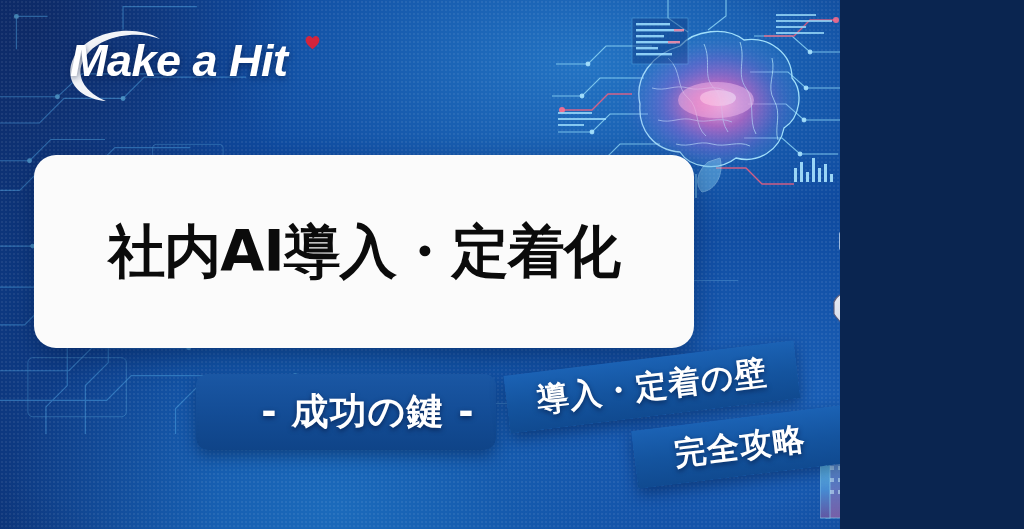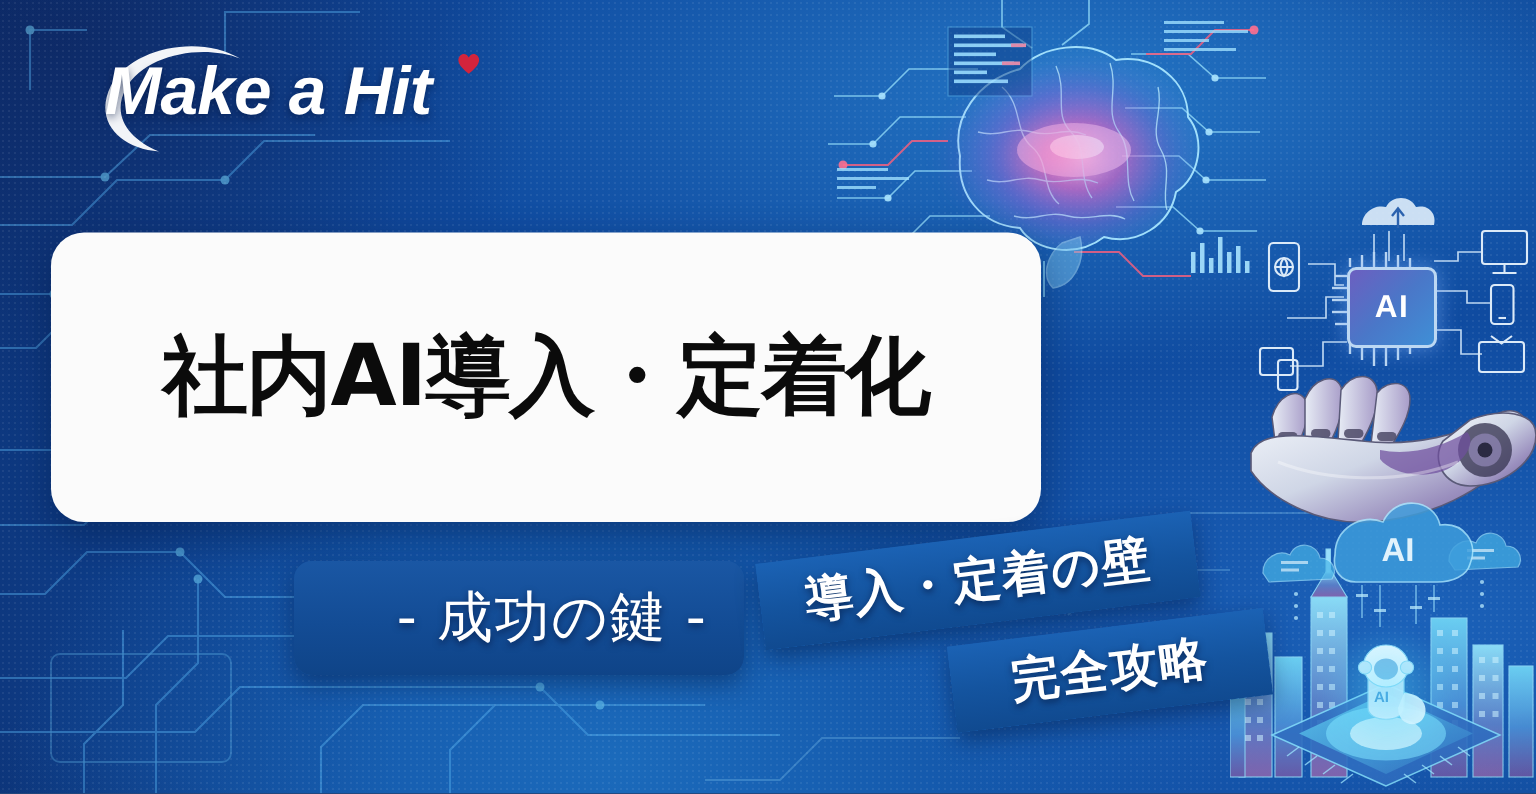--- a/index.html
+++ b/index.html
@@ -3,21 +3,21 @@
 <meta charset="utf-8">
 <title>Make a Hit — Banner</title>
 <style>
   html,body{margin:0;padding:0;background:#0a2550;}
   body{
     font-family:"Liberation Sans","DejaVu Sans",sans-serif;
     -webkit-font-smoothing:antialiased;
   }
   #stage{
     position:relative;
-    width:1024px;
+    width:840px;
     height:529px;
     overflow:hidden;
     background:#0f4ba0;
   }
 
   
   .bg-base{
     position:absolute;inset:0;
     background:
       radial-gradient(120% 90% at 78% 18%, #1d6fc4 0%, #1259ad 32%, #0f4499 58%, #0c3versus 100%),
@@ -120,21 +120,21 @@
 
   
   .key-banner{
     position:absolute;left:196px;top:374px;width:300px;height:76px;
     background:linear-gradient(180deg,#1a57a4 0%,#134c95 55%,#0f4488 100%);
     border-radius:12px;
     box-shadow:0 6px 16px rgba(3,20,58,.40);
     display:flex;align-items:center;justify-content:center;
   }
   .key-banner span{
-    color:#ffffff;font-weight:400;font-size:37px;letter-spacing:1px;
+    color:#ffffff;font-weight:700;font-size:37px;letter-spacing:1px;
     white-space:nowrap;
     font-family:"DejaVu Sans","Liberation Sans",sans-serif;
     text-shadow:0 2px 5px rgba(0,10,40,.55);
     margin-left:44px;
   }
 
   
   .tilt{
     position:absolute;
     background:linear-gradient(180deg,#1b62b4 0%,#14549f 52%,#104a90 100%);

